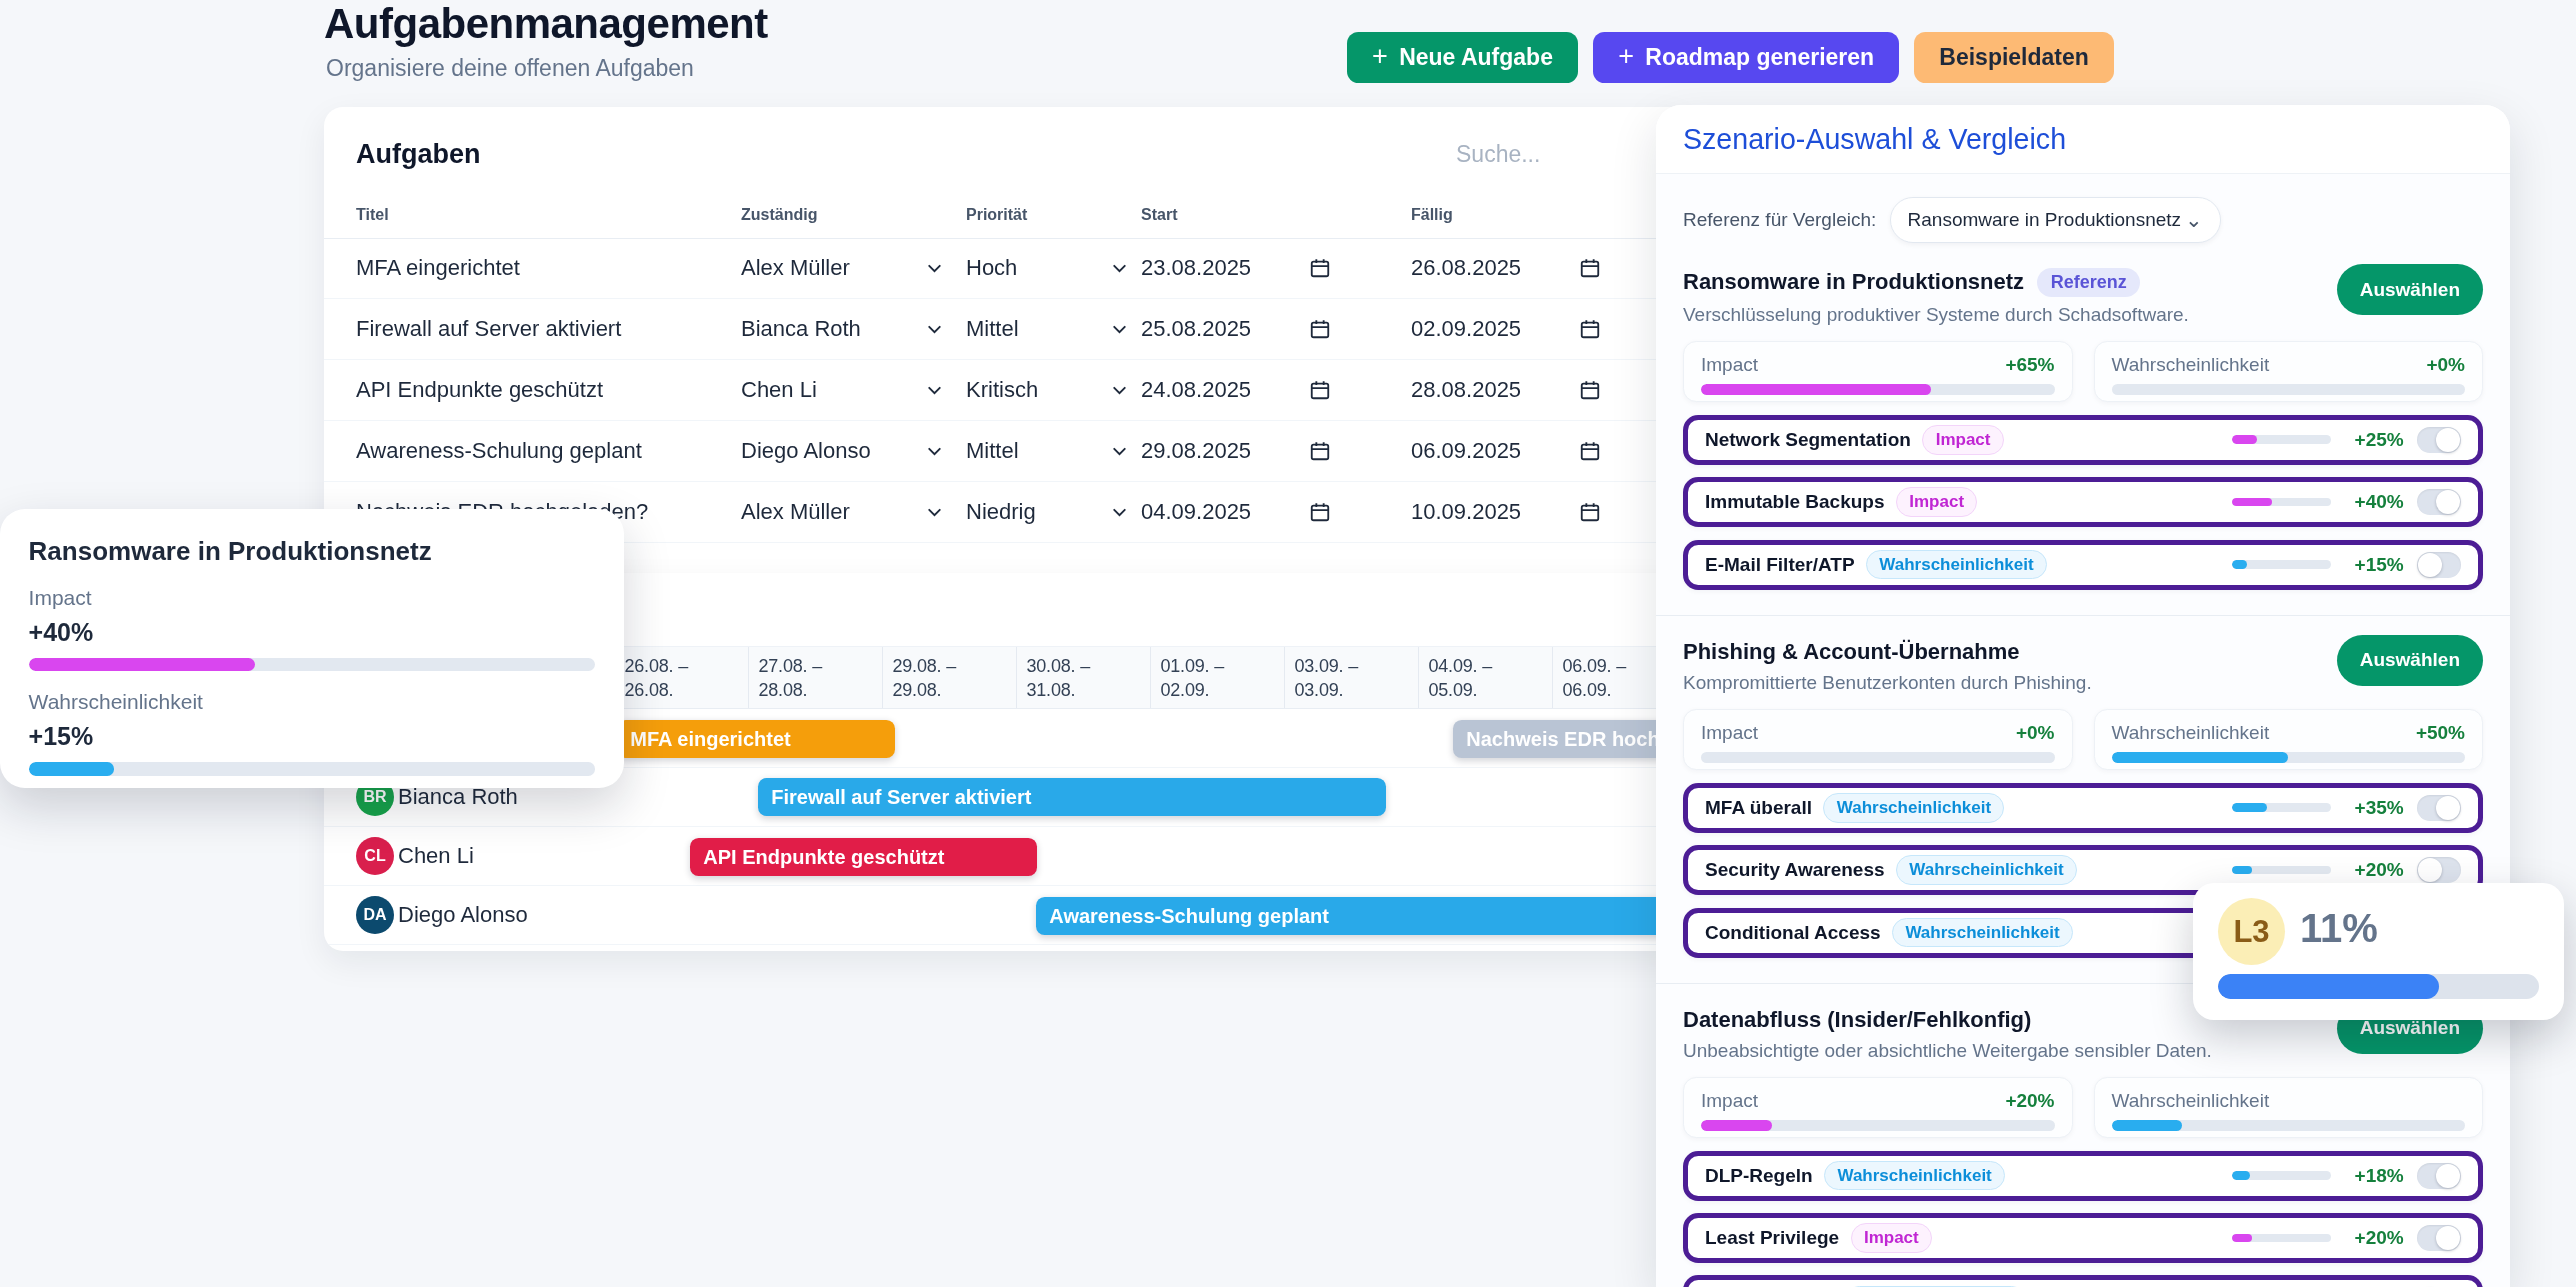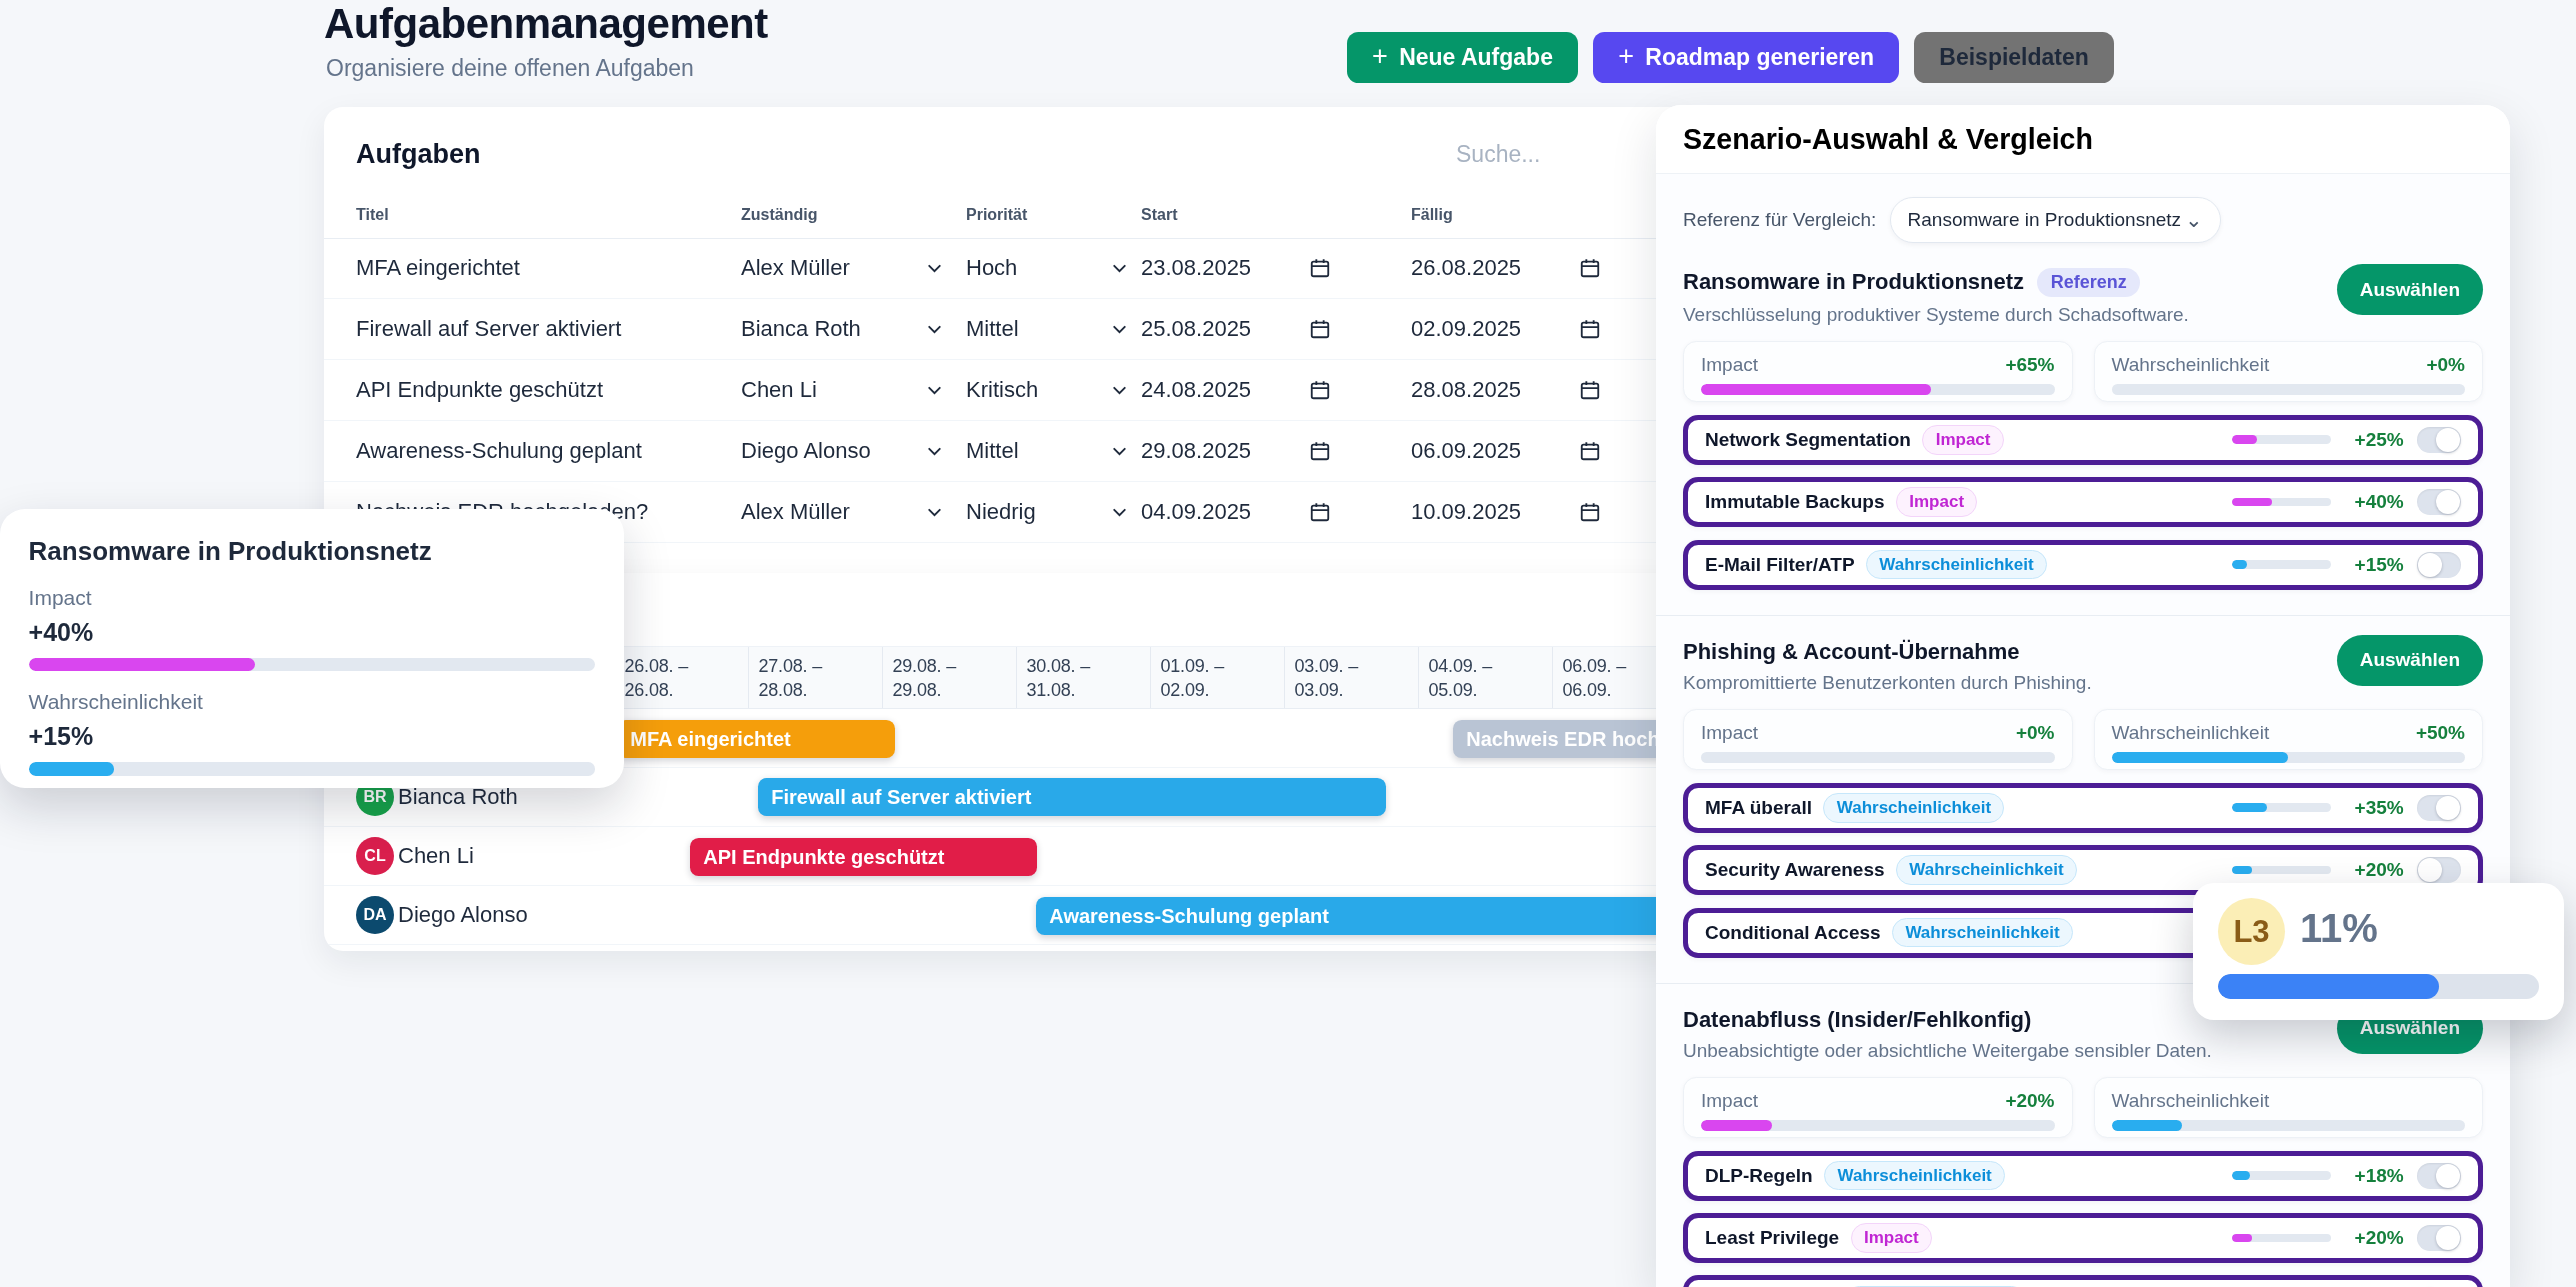--- a/index.html
+++ b/index.html
@@ -7,21 +7,21 @@
   body { font-family:"Liberation Sans", sans-serif; background:#f5f7fa; position:relative; color:#1e293b; }
 
   
   .page-title { position:absolute; left:324px; top:0px; font-size:42px; font-weight:800; color:#0f172a; letter-spacing:-0.5px; }
   .page-sub   { position:absolute; left:326px; top:55px; font-size:23px; color:#64748b; }
   .btn-group  { position:absolute; left:1347px; top:32px; display:flex; gap:15.2px; }
   .btn { height:51px; border:none; border-radius:11.4px; font-family:inherit; font-size:23px; font-weight:600; padding:0 25px; display:flex; align-items:center; gap:11.4px; cursor:pointer; }
   .btn .plus { font-size:27px; font-weight:500; line-height:1; margin-top:-2.9px; }
   .btn-green  { background:#059669; color:#fff; }
   .btn-indigo { background:#5748f0; color:#fff; }
-  .btn-ghost  { background:#737373; color:#1e293b; font-weight:600;justify-content:center; }
+  .btn-ghost  { background:#fdba74; color:#1e293b; font-weight:600;justify-content:center; }
 
   
   .card { position:absolute; background:#fff; border-radius:19px; box-shadow:0 11.4px 32px rgba(15,23,42,.07); }
 
   
   #tasks-card { left:324px; top:107px; width:1364px; height:487px; overflow:hidden; }
   .tasks-head { position:absolute; left:32px; right:23px; top:32px; display:flex; justify-content:space-between; align-items:center; }
   .tasks-title { font-size:27px; font-weight:800; color:#0f172a; }
   .search-input { border:none; outline:none; background:transparent; font-family:inherit; font-size:23px; color:#334155; width:209px; }
   .search-input::placeholder { color:#a8b3c2; }
@@ -51,21 +51,21 @@
   #hover-popup { position:absolute; left:0; top:509px; width:624px; height:279px; background:#fff; border-radius:25px; box-shadow:0 19px 48px rgba(15,23,42,.18); z-index:30; padding:27px 28.6px; }
   .pop-title { font-size:26px; font-weight:800; color:#1e293b; }
   .pop-label { font-size:21px; color:#64748b; margin-top:19px; }
   .pop-value { font-size:25px; font-weight:700; color:#1e293b; margin-top:7.6px; }
   .pop-track { margin-top:11.4px; height:13.3px; border-radius:6.7px; background:#e2e8f0; overflow:hidden; }
   .pop-fill  { height:100%; border-radius:6.7px; }
 
   
   #panel { position:absolute; left:1656px; top:105px; width:854px; height:1182px; background:#fff; border-radius:25px 25px 0 0; box-shadow:0 17px 48px rgba(15,23,42,.12); z-index:20; overflow:hidden; }
   .panel-head { height:69px; display:flex; align-items:center; padding:0 27px; border-bottom:1px solid #eef2f6; background:#fff; }
-  .panel-title { font-size:28.6px; font-weight:700; color:#000000; }
+  .panel-title { font-size:28.6px; font-weight:400; color:#1d4ed8; }
   .panel-body { padding:23px 27px 0 27px; background:#fcfdff; height:1114px; }
   .ref-row { display:flex; align-items:center; gap:13.3px; margin-bottom:25px; }
   .ref-label { font-size:19px; color:#475569; }
   .ref-select { display:flex; align-items:center; justify-content:space-between; width:331px; height:46px; border:1px solid #e2e8f0; border-radius:23px; background:#fff; padding:0 17px; font-size:19px; color:#1e293b; box-shadow:0 1.9px 4.8px rgba(15,23,42,.05); cursor:pointer; }
   .scen { position:relative; }
   .scen-headrow { display:flex; align-items:center; gap:13.3px; padding-right:152px; }
   .scen-title { font-size:22px; font-weight:800; color:#0f172a; }
   .scen-badge { font-size:18px; font-weight:600; color:#5a54d6; background:#e5e8fb; border-radius:951px; padding:3.8px 13.3px; }
   .scen-desc { font-size:19px; color:#64748b; margin-top:7.6px; }
   .scen-btn { position:absolute; right:0; top:-3.8px; height:51px; padding:0 23px; border-radius:26px; border:none; font-family:inherit; font-size:19px; font-weight:600; cursor:pointer; }

